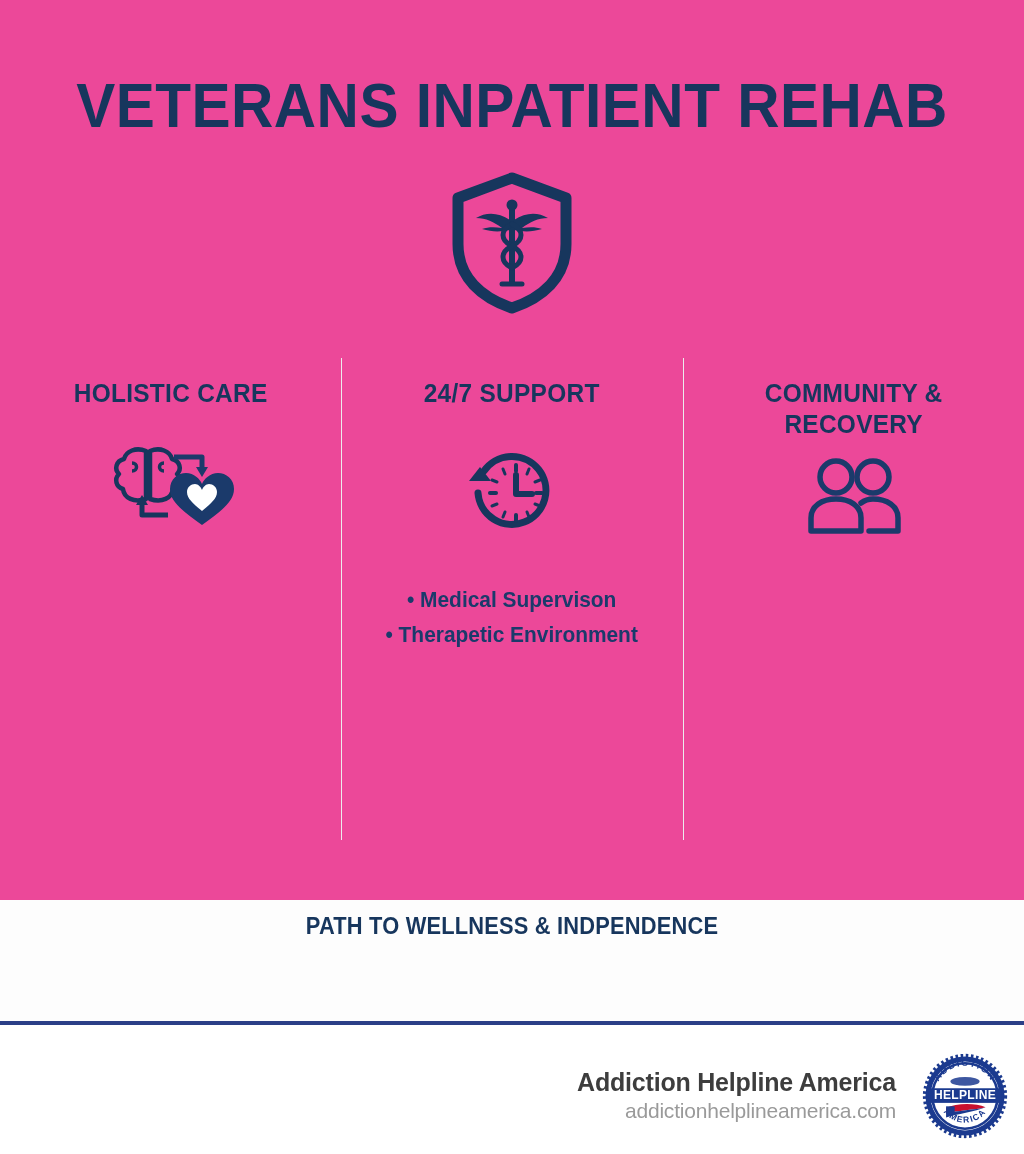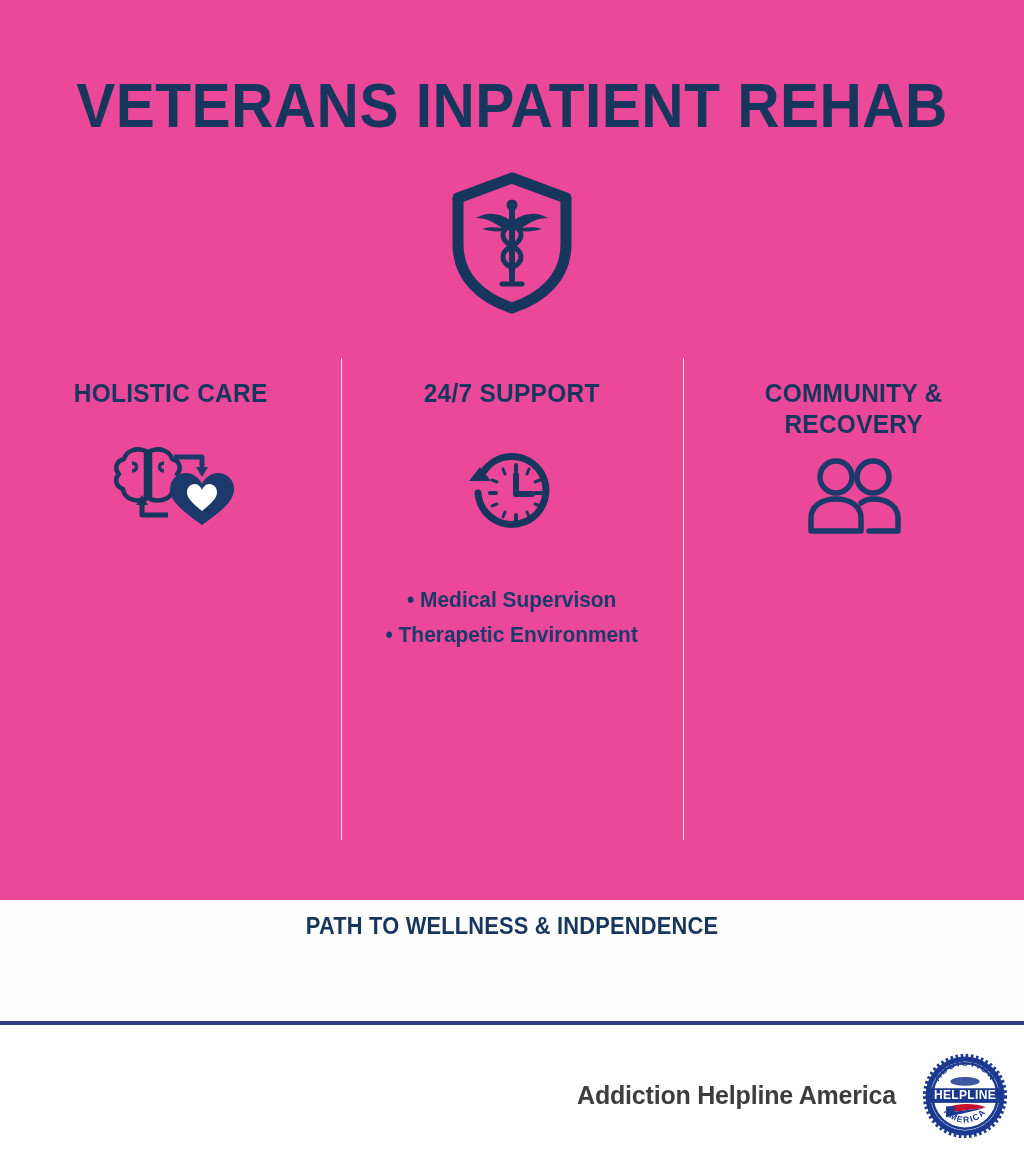--- a/index.html
+++ b/index.html
@@ -294,20 +294,21 @@
 
   </div>
 
   <div class="tagline">PATH TO WELLNESS &amp; INDPENDENCE</div>
 
   <div class="footer-rule"></div>
   <div class="footer">
     <div class="footer-inner">
       <div class="brand-text">
         <div class="brand-name">Addiction Helpline America</div>
+        <div class="brand-url">addictionhelplineamerica.com</div>
       </div>
       <span class="brand-logo">
         <svg width="86" height="86" viewBox="0 0 100 100" aria-hidden="true">
           <defs>
             <path id="arcTop" d="M50 50 m-35 0 a35 35 0 0 1 70 0" fill="none"></path>
             <path id="arcBottom" d="M50 50 m-31 0 a31 31 0 0 0 62 0" fill="none"></path>
           </defs>
 
           <g fill="#1b3a8f">
             <circle cx="50" cy="50" r="46"></circle>

